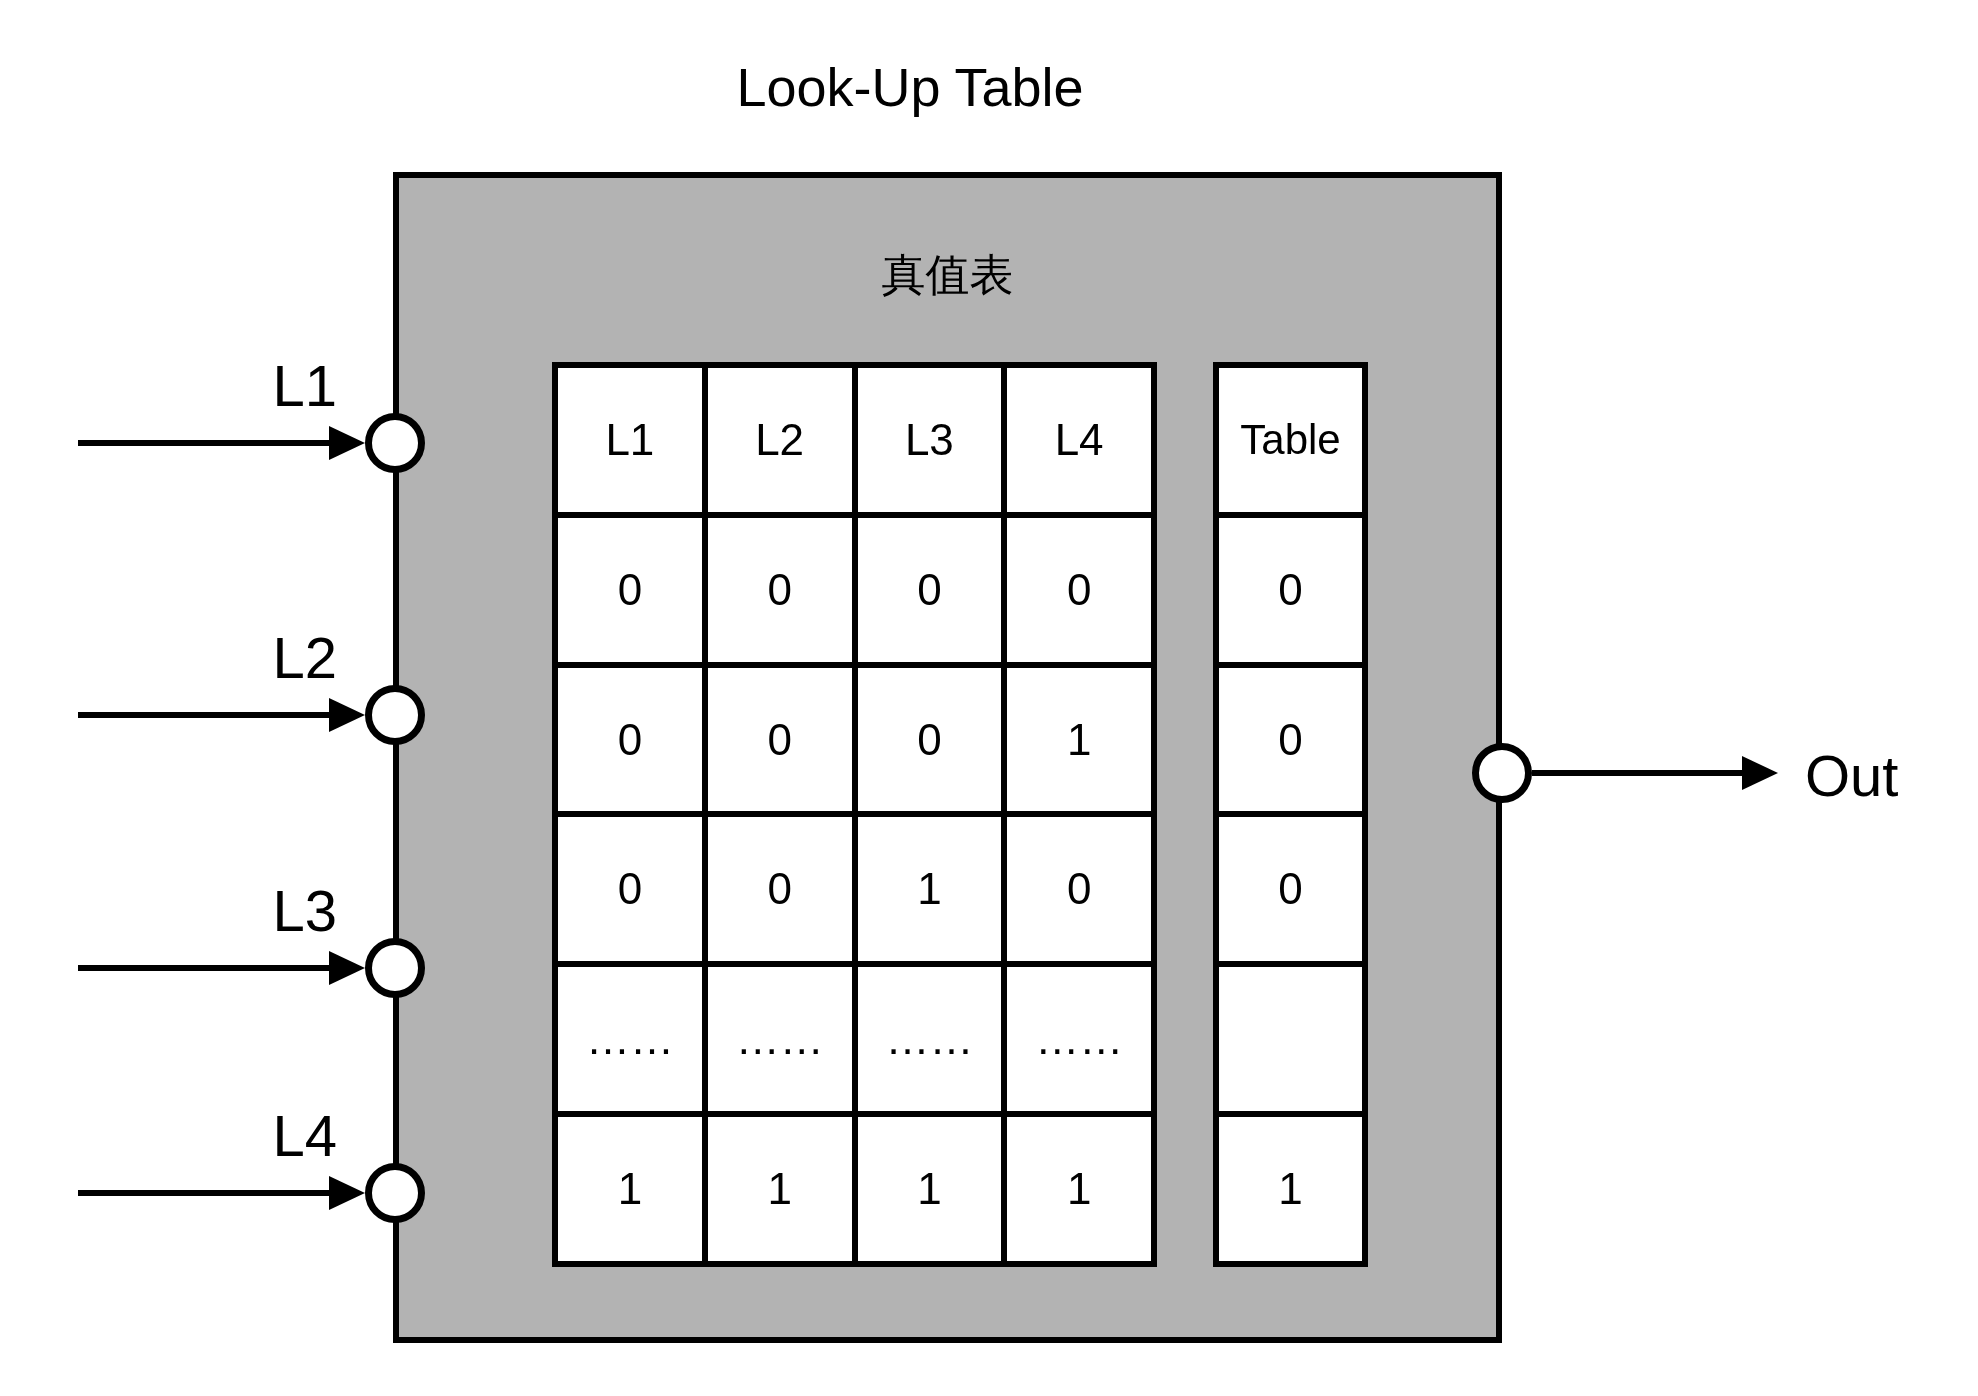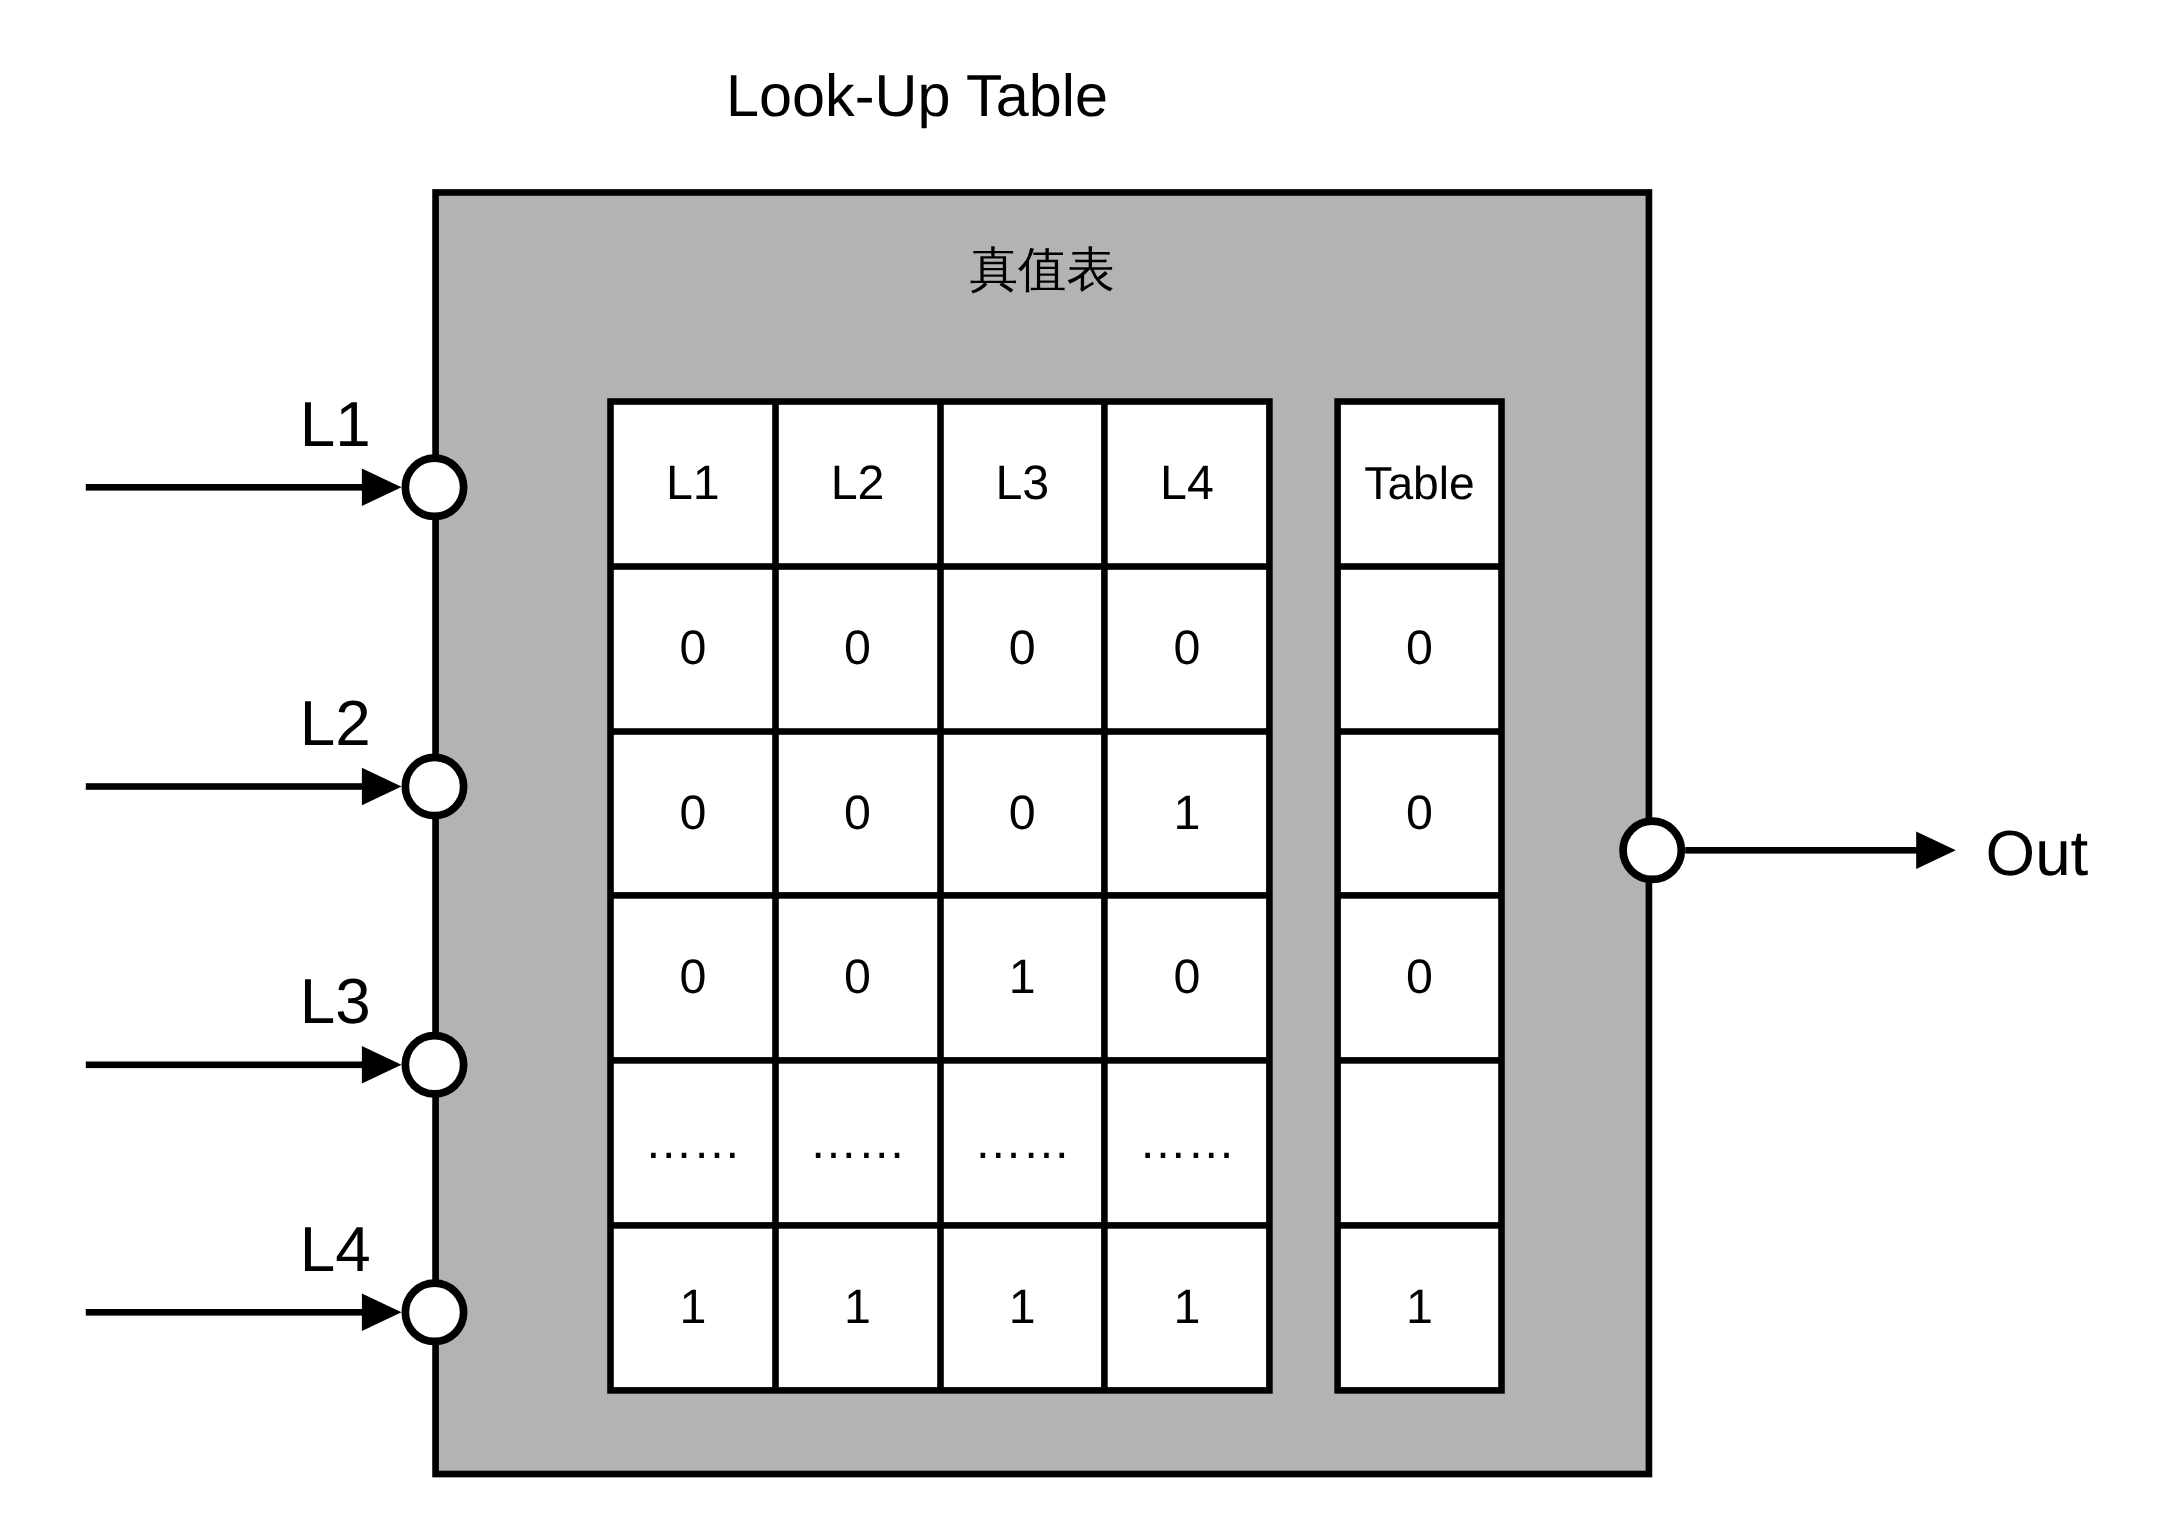--- a/index.html
+++ b/index.html
@@ -6,28 +6,28 @@
   .canvas{
     position:relative;
     width:1978px;height:1396px;
     background:#ffffff;
     font-family:"Liberation Sans","DejaVu Sans",sans-serif;
     color:#000;
     overflow:hidden;
   }
   .title{
     position:absolute;left:660px;top:58px;width:500px;
-    font-size:54px;line-height:1.1;white-space:nowrap;
+    font-size:54px;line-height:1.1;text-align:center;white-space:nowrap;
   }
   .lut-box{
     position:absolute;left:393px;top:172px;width:1109px;height:1171px;
     background:#b3b3b3;border:6px solid #000;box-sizing:border-box;
   }
   .box-label{
-    position:absolute;left:393px;top:224px;width:1109px;
+    position:absolute;left:393px;top:253px;width:1109px;
     font-size:44px;line-height:1;text-align:center;
   }
   .grid-table{
     position:absolute;background:#000;display:grid;gap:6px;padding:6px;box-sizing:border-box;
   }
   .truth-table{
     left:552px;top:362px;width:605px;height:905px;
     grid-template-columns:repeat(4,1fr);
     grid-template-rows:repeat(6,1fr);
   }

